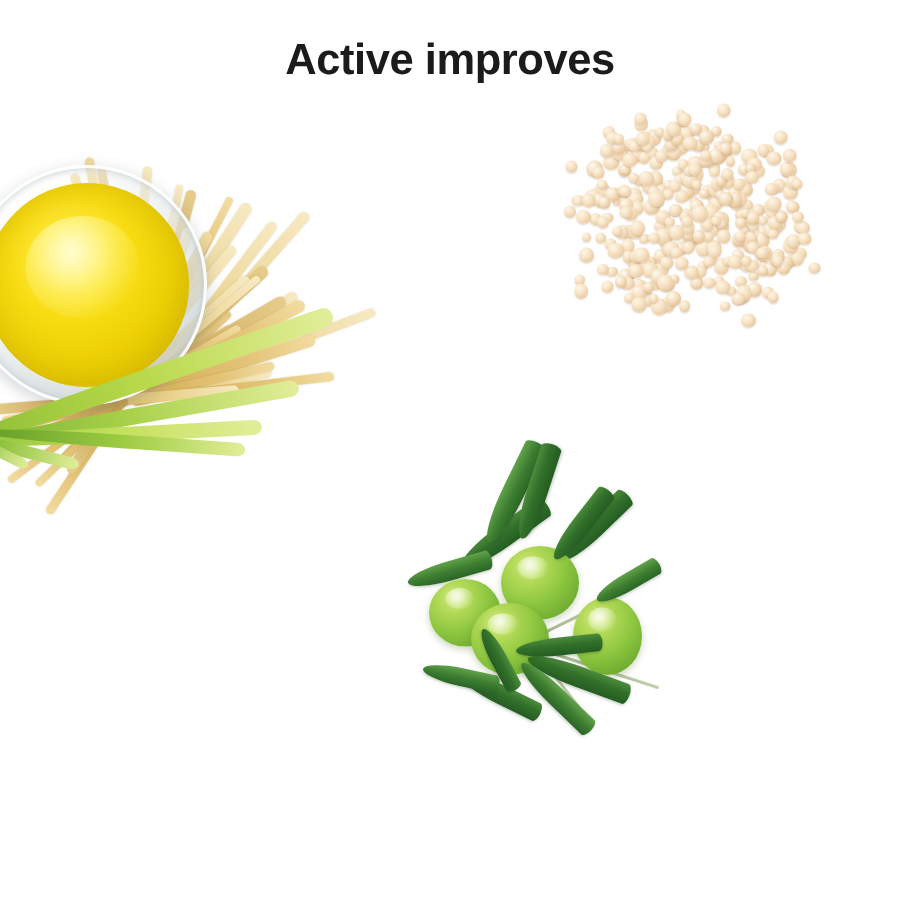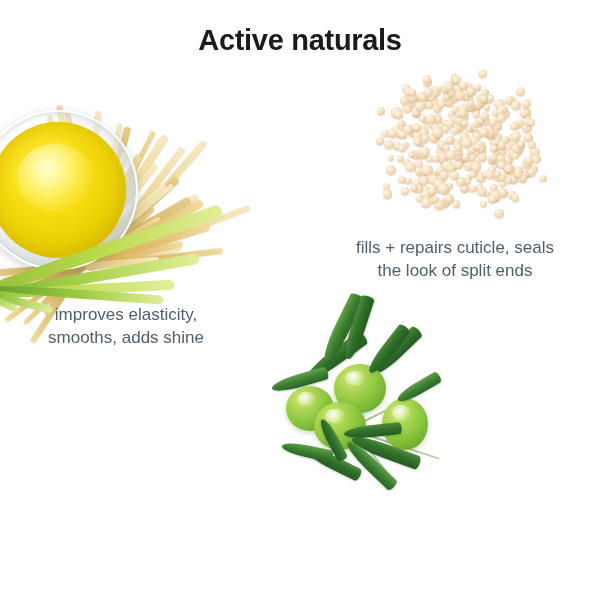--- a/index.html
+++ b/index.html
@@ -152,21 +152,21 @@
     height: 2px;
     background: linear-gradient(to right, #9bae86, #c4d0ad);
     border-radius: 2px;
   }
 </style>
 </head>
 <body>
 
 <div id="canvas">
 
-  <div class="page-title">Active naturals</div>
+  <div class="page-title">Active improves</div>
 
   <div id="art-rice">
     <div class="rice-fan" id="riceFan">
         <div class="spike" style="height: 157.721px; left: 21.5211px; top: 54.2788px; width: 5.93534px; transform: rotate(-16.9092deg);"></div>
         <div class="spike" style="height: 164.234px; left: 12.676px; top: 47.7659px; width: 6.17637px; transform: rotate(-9.38957deg);"></div>
         <div class="spike dark" style="height: 157.668px; left: 22.2195px; top: 54.3322px; width: 5.96142px; transform: rotate(-10.1831deg);"></div>
         <div class="spike pale" style="height: 83.3438px; left: 1.76688px; top: 128.656px; width: 5.84238px; transform: rotate(-10.784deg);"></div>
         <div class="spike" style="height: 96.5913px; left: 3.1845px; top: 115.409px; width: 8.65354px; transform: rotate(-7.38715deg);"></div>
         <div class="spike pale" style="height: 124.566px; left: 10.5301px; top: 87.4335px; width: 7.68553px; transform: rotate(-6.04648deg);"></div>
         <div class="spike" style="height: 109.066px; left: 20.1372px; top: 102.934px; width: 7.0005px; transform: rotate(-0.787279deg);"></div>
@@ -602,23 +602,19 @@
       <div class="oleaf light" style="left: 96px; top: 100px; width: 64px; height: 13px; transform: rotate(44deg);"></div>
       <div class="oleaf" style="left: 92px; top: 92px; width: 58px; height: 12px; transform: rotate(-6deg);"></div>
       <div class="oleaf" style="left: 56px; top: 108px; width: 58px; height: 13px; transform: rotate(26deg);"></div>
       <div class="oleaf light" style="left: 30px; top: 104px; width: 52px; height: 12px; transform: rotate(12deg);"></div>
       <div class="oleaf" style="left: 118px; top: 30px; width: 58px; height: 13px; transform: rotate(-52deg);"></div>
       <div class="oleaf light" style="left: 146px; top: 58px; width: 48px; height: 12px; transform: rotate(-30deg);"></div>
       <div class="oleaf" style="left: 70px; top: 78px; width: 46px; height: 11px; transform: rotate(62deg);"></div>
     </div>
 
   <div class="ing-block" id="block-rice">
-    <div class="ing-desc">improves elasticity,
-smooths, adds shine</div>
   </div>
 
   <div class="ing-block" id="block-quinoa">
-    <div class="ing-desc">fills + repairs cuticle, seals
-the look of split ends</div>
   </div>
 
 
 </div>
 
 </body></html>

